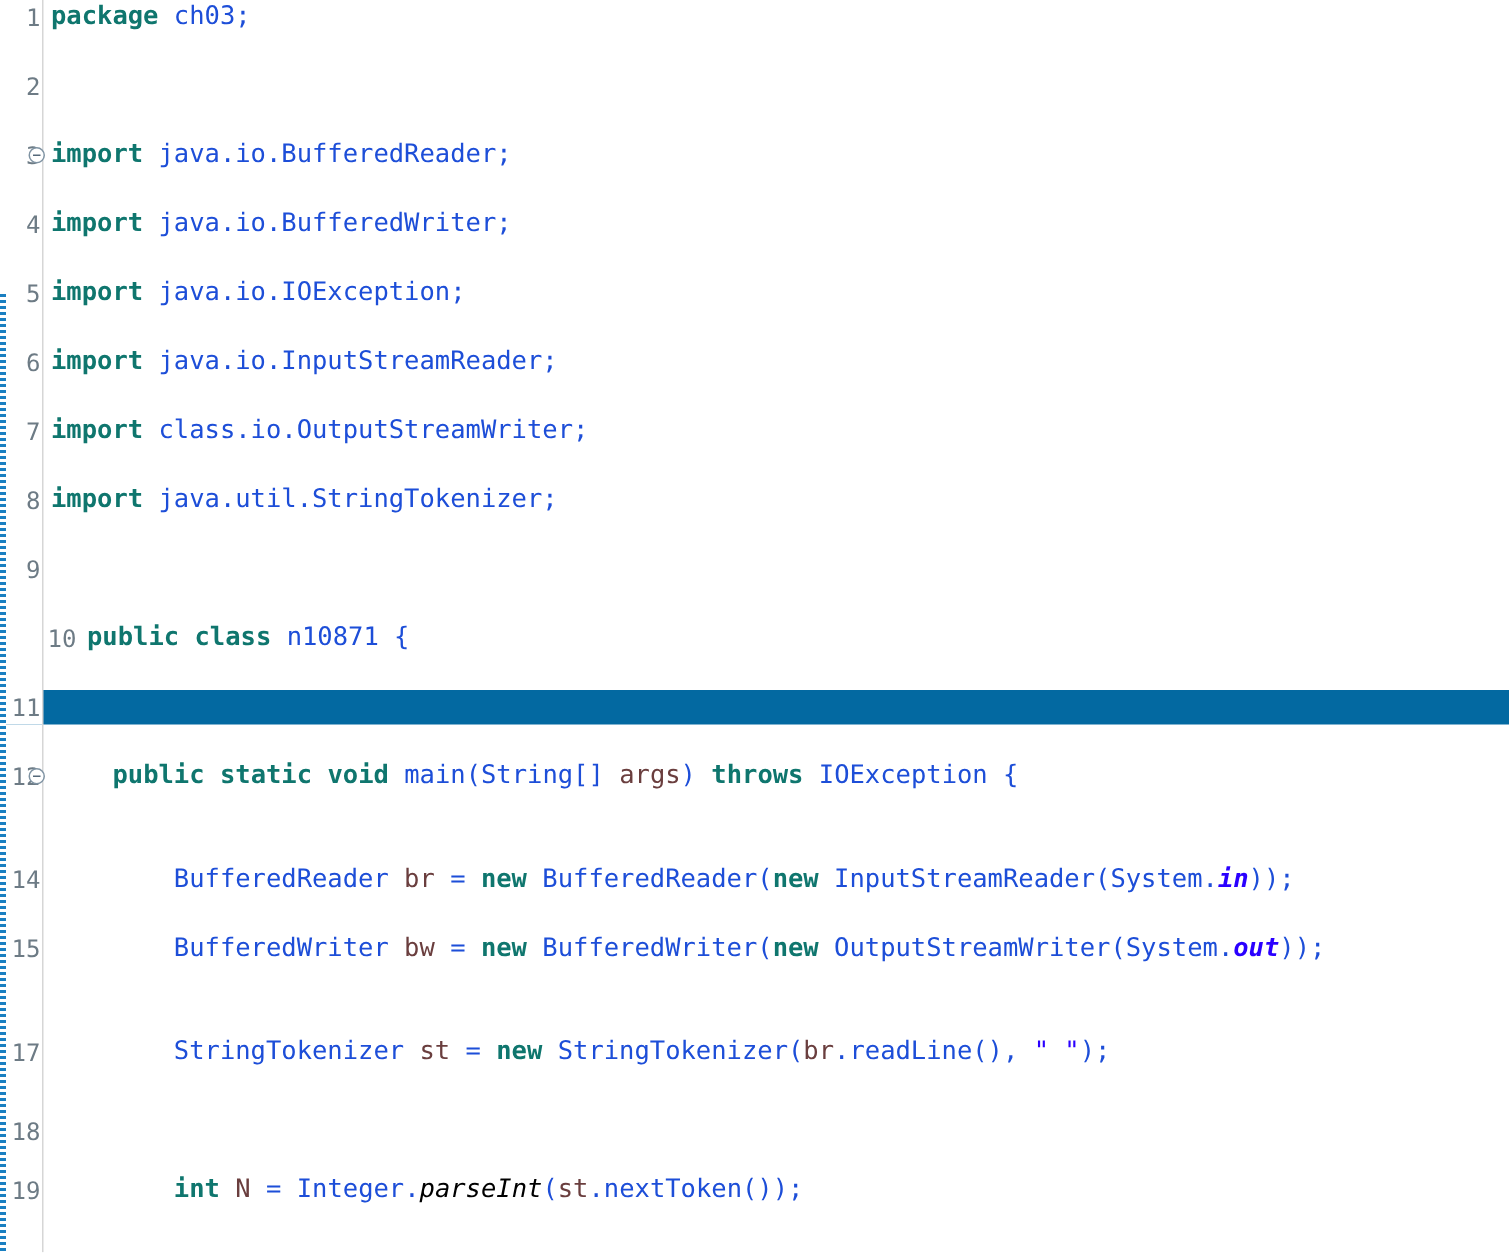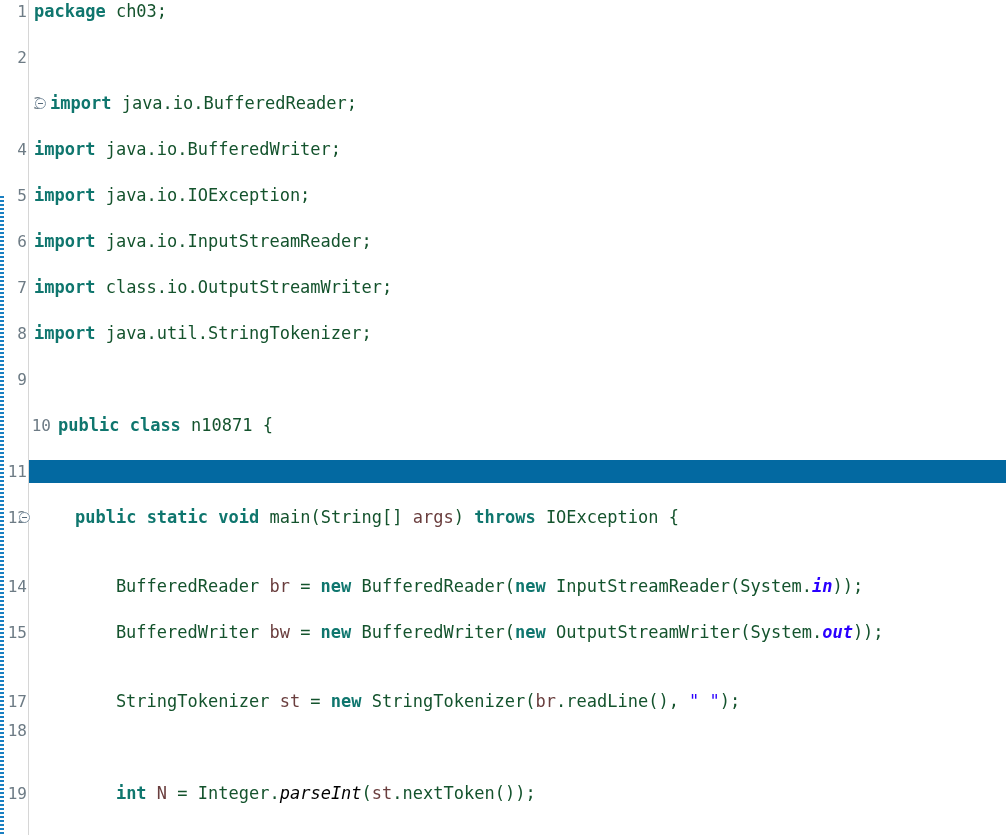--- a/index.html
+++ b/index.html
@@ -114,47 +114,47 @@
     top: 0;
     height: 23px;
     line-height: 23px;
     white-space: pre;
     color: #000000;
     z-index: 2;
   }
 
   
   .kw   { color: #0f766e; font-weight: bold; }
-  .plain{ color: #14532d; }
+  .plain{ color: #1d4ed8; }
   .var  { color: #6a3e3e; }
   .str  { color: #2a00ff; }
   .stat { color: #000000; font-style: italic; }
   .statf{ color: #2a00ff; font-style: italic; font-weight: bold; }
 </style>
 </head>
 <body>
 
 <div id="editor">
 
   <div class="edge-ruler"></div>
   <div class="gutter-sep"></div>
 
   <div class="lines" id="lines">
       <div class="line" style="top: 0px;"><span class="gutter">1</span><span class="code"><span class="kw">package</span><span class="plain"> ch03;</span></span></div>
       <div class="line" style="top: 23px;"><span class="gutter">2</span><span class="code"></span></div>
-      <div class="line" style="top: 46px; margin-left: 16px;"><span class="gutter">3</span><span class="fold"></span><span class="code"><span class="kw">import</span><span class="plain"> java.io.BufferedReader;</span></span></div>
+      <div class="line" style="top: 46px;"><span class="gutter">3</span><span class="fold"></span><span class="code"><span class="kw">import</span><span class="plain"> java.io.BufferedReader;</span></span></div>
       <div class="line" style="top: 69px;"><span class="gutter">4</span><span class="code"><span class="kw">import</span><span class="plain"> java.io.BufferedWriter;</span></span></div>
       <div class="line" style="top: 92px;"><span class="gutter">5</span><span class="code"><span class="kw">import</span><span class="plain"> java.io.IOException;</span></span></div>
       <div class="line" style="top: 115px;"><span class="gutter">6</span><span class="code"><span class="kw">import</span><span class="plain"> java.io.InputStreamReader;</span></span></div>
       <div class="line" style="top: 138px;"><span class="gutter">7</span><span class="code"><span class="kw">import</span><span class="plain"> class.io.OutputStreamWriter;</span></span></div>
       <div class="line" style="top: 161px;"><span class="gutter">8</span><span class="code"><span class="kw">import</span><span class="plain"> java.util.StringTokenizer;</span></span></div>
       <div class="line" style="top: 184px;"><span class="gutter">9</span><span class="code"></span></div>
       <div class="line" style="top: 207px; margin-left: 24px;"><span class="gutter">10</span><span class="code"><span class="kw">public</span><span class="plain"> </span><span class="kw">class</span><span class="plain"> n10871 {</span></span></div>
       <div class="line current" style="top: 230px;"><span class="gutter">11</span><span class="code"></span></div>
       <div class="line" style="top: 253px;"><span class="gutter">12</span><span class="fold"></span><span class="code"><span class="plain">    </span><span class="kw">public</span><span class="plain"> </span><span class="kw">static</span><span class="plain"> </span><span class="kw">void</span><span class="plain"> main(String[] </span><span class="var">args</span><span class="plain">) </span><span class="kw">throws</span><span class="plain"> IOException {</span></span></div>
       <div class="line" style="top: 299px;"><span class="gutter">14</span><span class="code"><span class="plain">        BufferedReader </span><span class="var">br</span><span class="plain"> = </span><span class="kw">new</span><span class="plain"> BufferedReader(</span><span class="kw">new</span><span class="plain"> InputStreamReader(System.</span><span class="statf">in</span><span class="plain">));</span></span></div>
       <div class="line" style="top: 322px;"><span class="gutter">15</span><span class="code"><span class="plain">        BufferedWriter </span><span class="var">bw</span><span class="plain"> = </span><span class="kw">new</span><span class="plain"> BufferedWriter(</span><span class="kw">new</span><span class="plain"> OutputStreamWriter(System.</span><span class="statf">out</span><span class="plain">));</span></span></div>
       <div class="line" style="top: 368px;"><span class="gutter">17</span><span class="code"><span class="plain">        StringTokenizer </span><span class="var">st</span><span class="plain"> = </span><span class="kw">new</span><span class="plain"> StringTokenizer(</span><span class="var">br</span><span class="plain">.readLine(), </span><span class="str">" "</span><span class="plain">);</span></span></div>
-      <div class="line" style="top: 374px;"><span class="gutter">18</span><span class="code"></span></div>
+      <div class="line" style="top: 398px;"><span class="gutter">18</span><span class="code"></span></div>
       <div class="line" style="top: 414px;"><span class="gutter">19</span><span class="code"><span class="plain">        </span><span class="kw">int</span><span class="plain"> </span><span class="var">N</span><span class="plain"> = Integer.</span><span class="stat">parseInt</span><span class="plain">(</span><span class="var">st</span><span class="plain">.nextToken());</span></span></div>
     </div>
 
 </div>
 
 </body></html>

